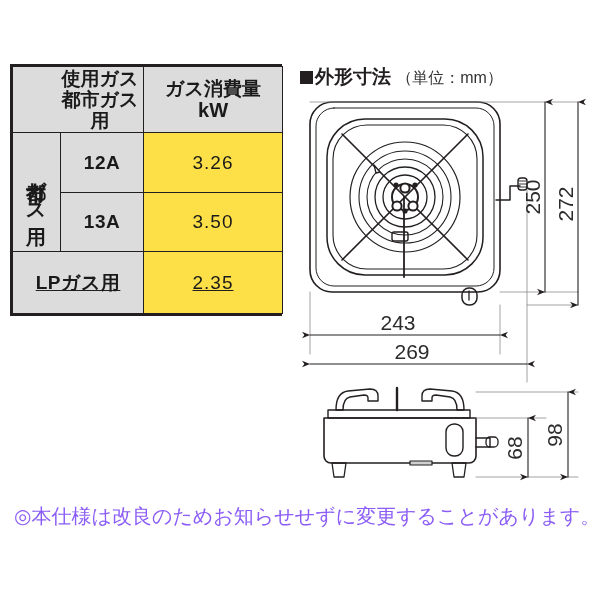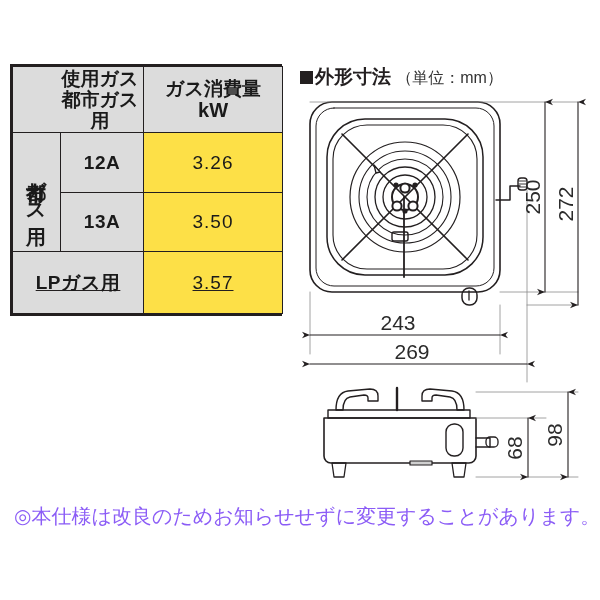--- a/index.html
+++ b/index.html
@@ -105,21 +105,21 @@
           <td class="valcell">3.26</td>
         </tr>
 
         <tr style="height:58px;">
           <td class="gascell">13A</td>
           <td class="valcell">3.50</td>
         </tr>
 
         <tr style="height:60px;text-decoration:underline;">
           <td class="gascell" colspan="2">LPガス用</td>
-          <td class="valcell">3.57</td>
+          <td class="valcell">2.35</td>
         </tr>
       </tbody>
     </table>
   </div>
 
   <div class="diagram-title">
     <span class="sq"></span><span>外形寸法</span>
     <span class="unit">（単位：mm）</span>
   </div>
 

